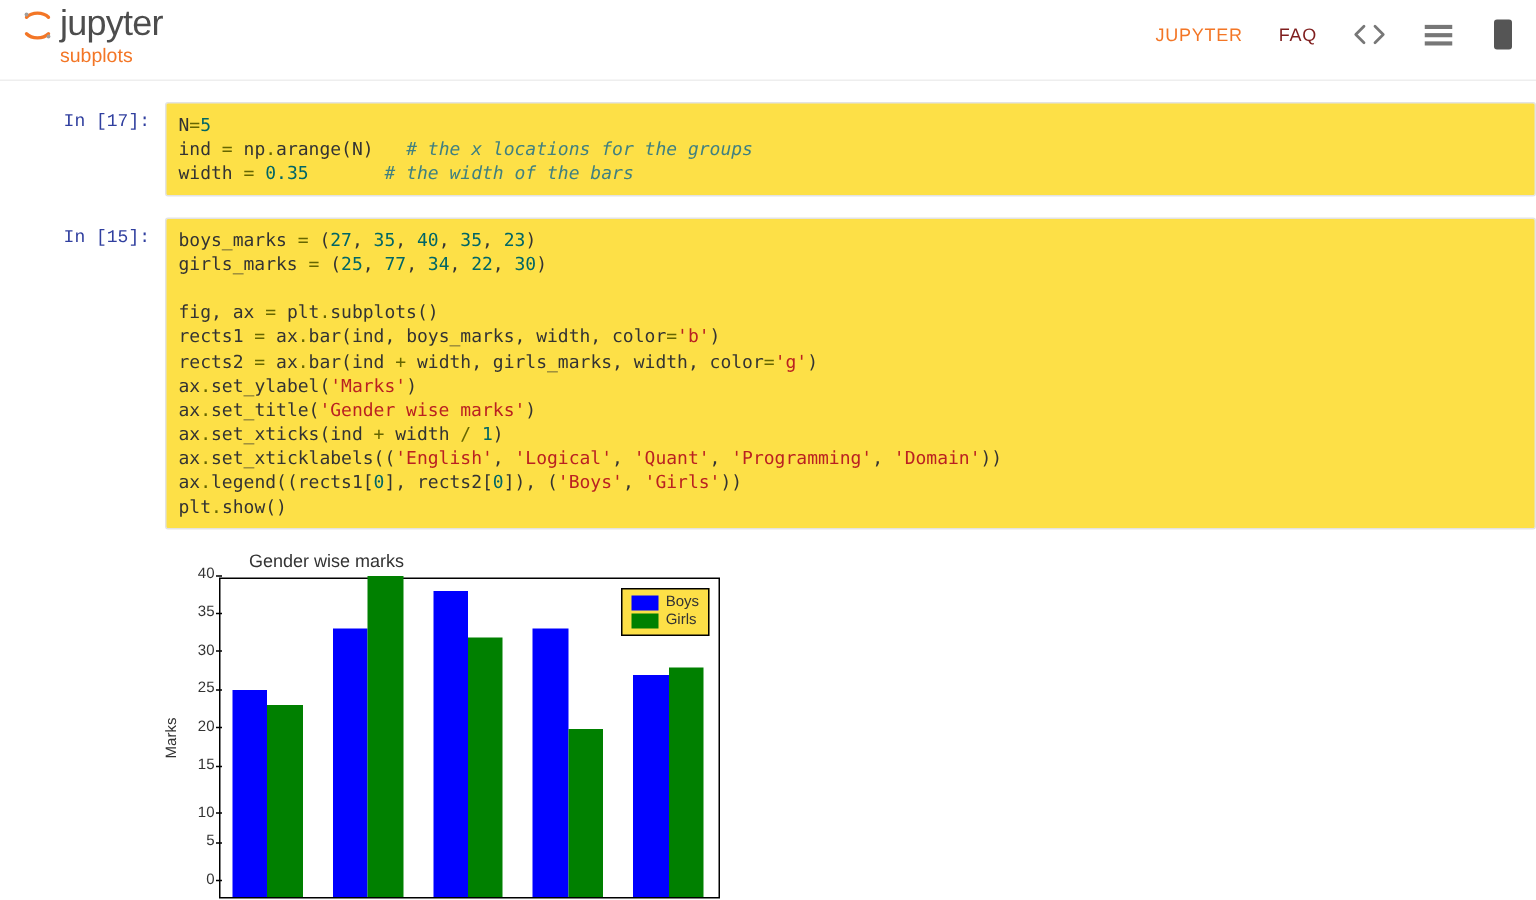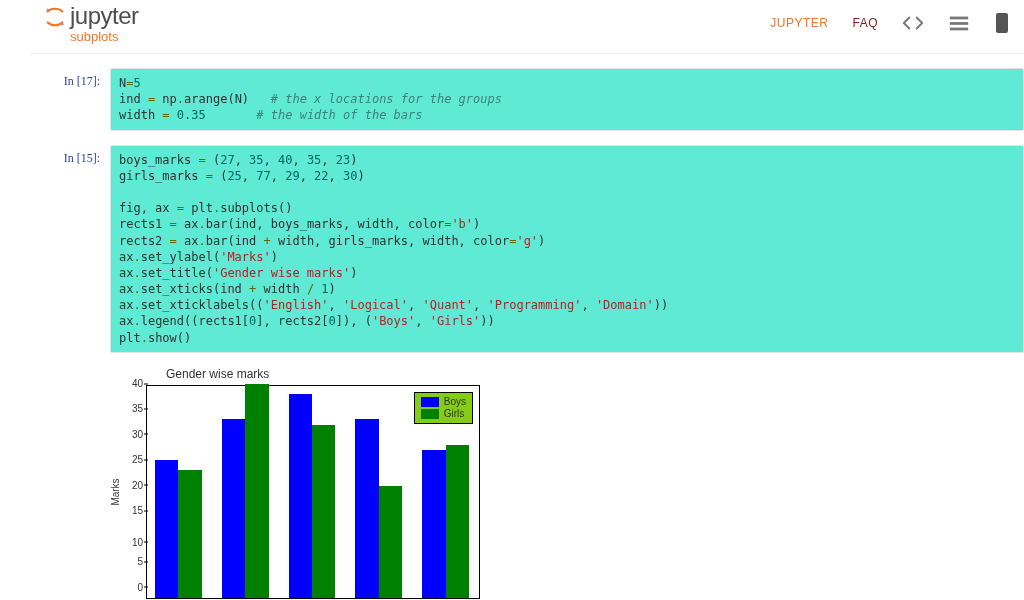--- a/index.html
+++ b/index.html
@@ -1,51 +1,51 @@
 <!DOCTYPE html>
 <html><head>
 <meta charset="utf-8">
 <style>
   * { box-sizing: border-box; margin: 0; padding: 0; }
   body { font-family: "Helvetica Neue", Helvetica, Arial, sans-serif; font-size: 13px; color: #333; background: #fff; width: 1024px; }
   
-  .header { display: flex; align-items: flex-start; justify-content: space-between; padding: 4px 14px 0 14px; border-bottom: 1px solid #eee; height: 54px; margin-left: 30px; }
+  .header { display: flex; align-items: flex-start; justify-content: space-between; padding: 4px 14px 0 14px; border-bottom: 1px solid #eee; height: 54px; }
   .logo-block { display: flex; align-items: flex-start; gap: 4px; }
   .logo-icon { width: 22px; height: 22px; margin-top: 2px; }
   .logo-text { display: flex; flex-direction: column; line-height: 1; }
   .logo-main { font-size: 24px; font-weight: 500; color: #4d4d4d; letter-spacing: -0.5px; font-family: "Segoe UI", Arial, sans-serif; }
   .logo-sub  { font-size: 13px; color: #f37626; margin-top: 2px; }
   .nav { display: flex; align-items: center; gap: 24px; padding-top: 8px; }
   .nav-link { font-size: 12px; color: #7f1d1d; letter-spacing: 0.5px; text-decoration: none; cursor: pointer; }
   .nav-link.active { color: #f37626; }
   .nav-icon { color: #777; cursor: pointer; }
   .svg-icn { display:block; }
   
   .nb { padding: 14px 0 20px 0; }
   .cell { display: flex; align-items: flex-start; margin: 0 0 14px 40px; }
-  .prompt { flex: 0 0 70px; text-align: right; font-family: Liberation Serif, serif; font-size: 12px; padding: 6px 10px 0 0; white-space: pre; }
+  .prompt { flex: 0 0 70px; text-align: right; font-family: Liberation Mono, monospace; font-size: 12px; padding: 6px 10px 0 0; white-space: pre; }
   .prompt-in { color: #303F9F; }
-  .code { flex: 1; background: #5eead4; border: 1px solid #e3e3e3; border-radius: 2px; padding: 6px 8px; font-family: Menlo, Consolas, "DejaVu Sans Mono", monospace; font-size: 12px; line-height: 1.35; white-space: pre; overflow: hidden; }
+  .code { flex: 1; background: #fde047; border: 1px solid #e3e3e3; border-radius: 2px; padding: 6px 8px; font-family: Menlo, Consolas, "DejaVu Sans Mono", monospace; font-size: 12px; line-height: 1.35; white-space: pre; overflow: hidden; }
   .c-op   { color: #666600; }
   .c-cmt  { color: #408080; font-style: italic; }
   .c-num  { color: #006666; }
   .c-str  { color: #BA2121; }
   .output-area { margin-left: 110px; }
   
   .chart-box { width: 370px; }
   .chart-title { font-size: 12px; margin: 2px 0 4px 56px; }
   .plot { position: relative; height: 214px; margin-left: 36px; border: 1px solid #000; background: #fff; }
   .y-tick { position: absolute; left: -26px; width: 22px; text-align: right; font-size: 10px; transform: translateY(-50%); }
   .y-tick::after { content: ""; position: absolute; right: -5px; top: 50%; width: 4px; height: 1px; background: #000; }
   .y-label-r { position: absolute; left: -32px; top: 50%; transform: translate(-50%,-50%) rotate(-90deg); font-size: 10px; }
   .bars { position: absolute; inset: 0; }
   .bar { position: absolute; bottom: 0; }
   .bar.boys  { background: #0000ff; }
   .bar.girls { background: #008000; }
-  .legend { position: absolute; top: 6px; right: 6px; border: 1px solid #000; background: #84cc16; padding: 3px 6px; font-size: 10px; }
+  .legend { position: absolute; top: 6px; right: 6px; border: 1px solid #000; background: #fde047; padding: 3px 6px; font-size: 10px; }
   .legend-row { display: flex; align-items: center; gap: 5px; line-height: 1.2; }
   .swatch { width: 18px; height: 10px; }
   .swatch.boys  { background: #0000ff; }
   .swatch.girls { background: #008000; }
 </style>
 </head>
 <body>
 
 <div class="header">
   <div class="logo-block">
@@ -88,21 +88,21 @@
   <div class="cell">
     <div class="prompt prompt-in">In [17]:</div>
     <div class="code"><span>N</span><span class="c-op">=</span><span class="c-num">5</span>
 <span>ind </span><span class="c-op">=</span><span> np</span><span class="c-op">.</span><span>arange(N)   </span><span class="c-cmt"># the x locations for the groups</span>
 <span>width </span><span class="c-op">=</span><span> </span><span class="c-num">0.35</span><span>       </span><span class="c-cmt"># the width of the bars</span></div>
   </div>
 
   <div class="cell">
     <div class="prompt prompt-in">In [15]:</div>
     <div class="code"><span>boys_marks </span><span class="c-op">=</span><span> (</span><span class="c-num">27</span><span>, </span><span class="c-num">35</span><span>, </span><span class="c-num">40</span><span>, </span><span class="c-num">35</span><span>, </span><span class="c-num">23</span><span>)</span>
-<span>girls_marks </span><span class="c-op">=</span><span> (</span><span class="c-num">25</span><span>, </span><span class="c-num">77</span><span>, </span><span class="c-num">29</span><span>, </span><span class="c-num">22</span><span>, </span><span class="c-num">30</span><span>)</span>
+<span>girls_marks </span><span class="c-op">=</span><span> (</span><span class="c-num">25</span><span>, </span><span class="c-num">77</span><span>, </span><span class="c-num">34</span><span>, </span><span class="c-num">22</span><span>, </span><span class="c-num">30</span><span>)</span>
 <span></span>
 <span>fig, ax </span><span class="c-op">=</span><span> plt</span><span class="c-op">.</span><span>subplots()</span>
 <span>rects1 </span><span class="c-op">=</span><span> ax</span><span class="c-op">.</span><span>bar(ind, boys_marks, width, color</span><span class="c-op">=</span><span class="c-str">'b'</span><span>)</span>
 <span>rects2 </span><span class="c-op">=</span><span> ax</span><span class="c-op">.</span><span>bar(ind </span><span class="c-op">+</span><span> width, girls_marks, width, color</span><span class="c-op">=</span><span class="c-str">'g'</span><span>)</span>
 <span>ax</span><span class="c-op">.</span><span>set_ylabel(</span><span class="c-str">'Marks'</span><span>)</span>
 <span>ax</span><span class="c-op">.</span><span>set_title(</span><span class="c-str">'Gender wise marks'</span><span>)</span>
 <span>ax</span><span class="c-op">.</span><span>set_xticks(ind </span><span class="c-op">+</span><span> width </span><span class="c-op">/</span><span> </span><span class="c-num">1</span><span>)</span>
 <span>ax</span><span class="c-op">.</span><span>set_xticklabels((</span><span class="c-str">'English'</span><span>, </span><span class="c-str">'Logical'</span><span>, </span><span class="c-str">'Quant'</span><span>, </span><span class="c-str">'Programming'</span><span>, </span><span class="c-str">'Domain'</span><span>))</span>
 <span>ax</span><span class="c-op">.</span><span>legend((rects1[</span><span class="c-num">0</span><span>], rects2[</span><span class="c-num">0</span><span>]), (</span><span class="c-str">'Boys'</span><span>, </span><span class="c-str">'Girls'</span><span>))</span>
 <span>plt</span><span class="c-op">.</span><span>show()</span></div>

